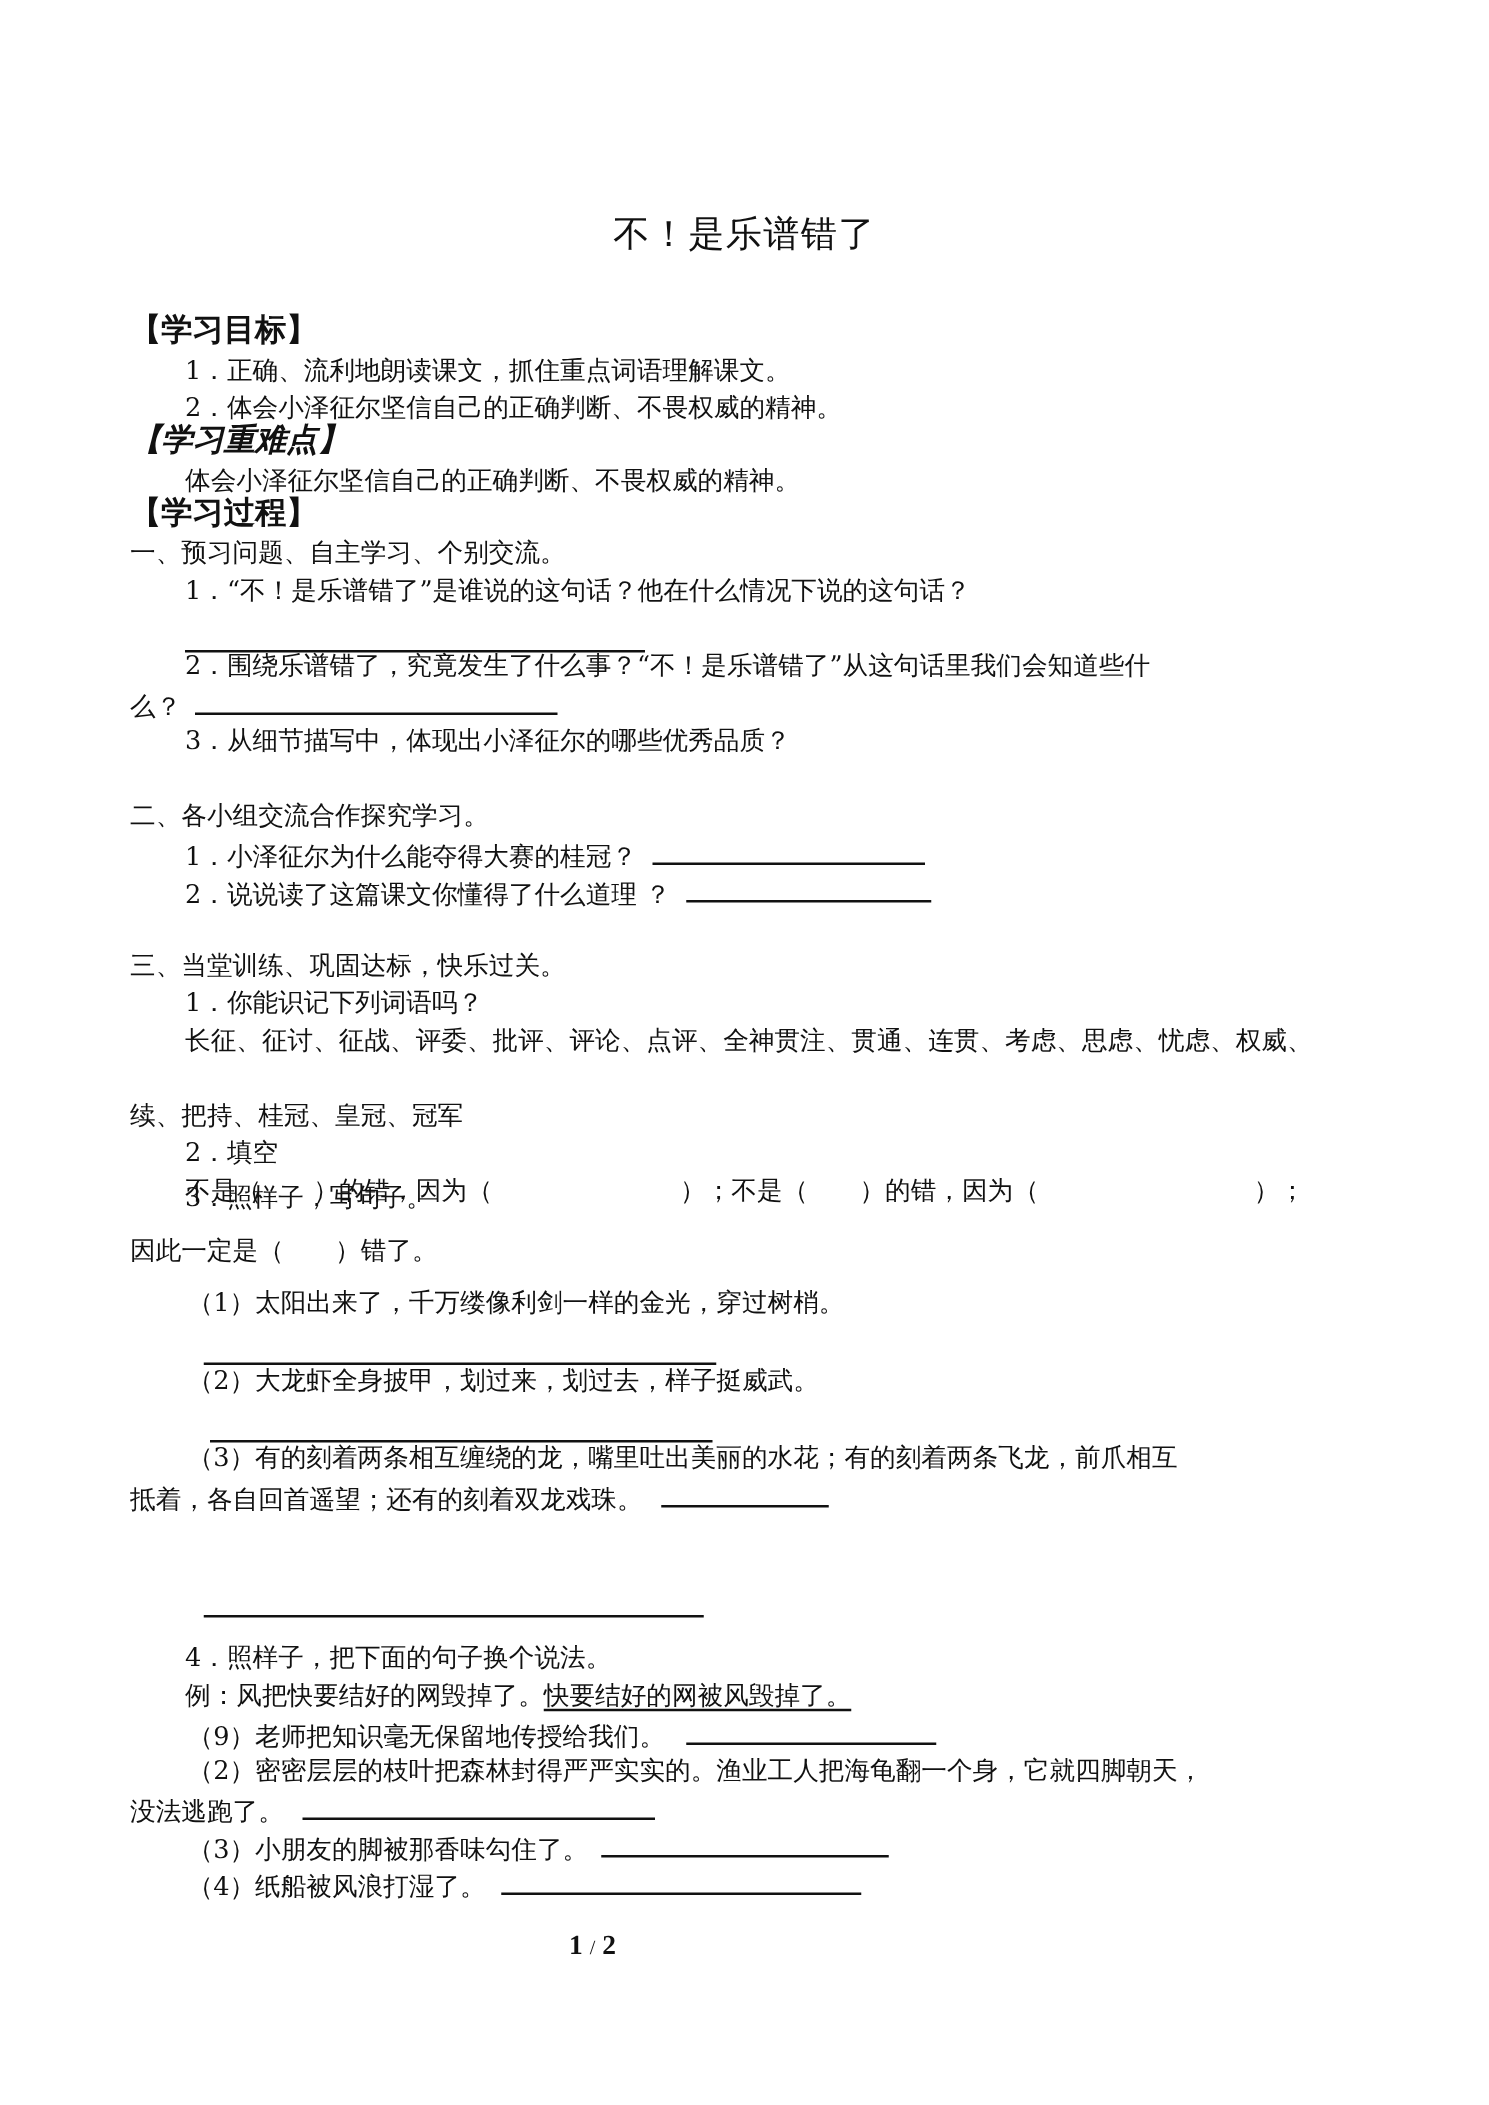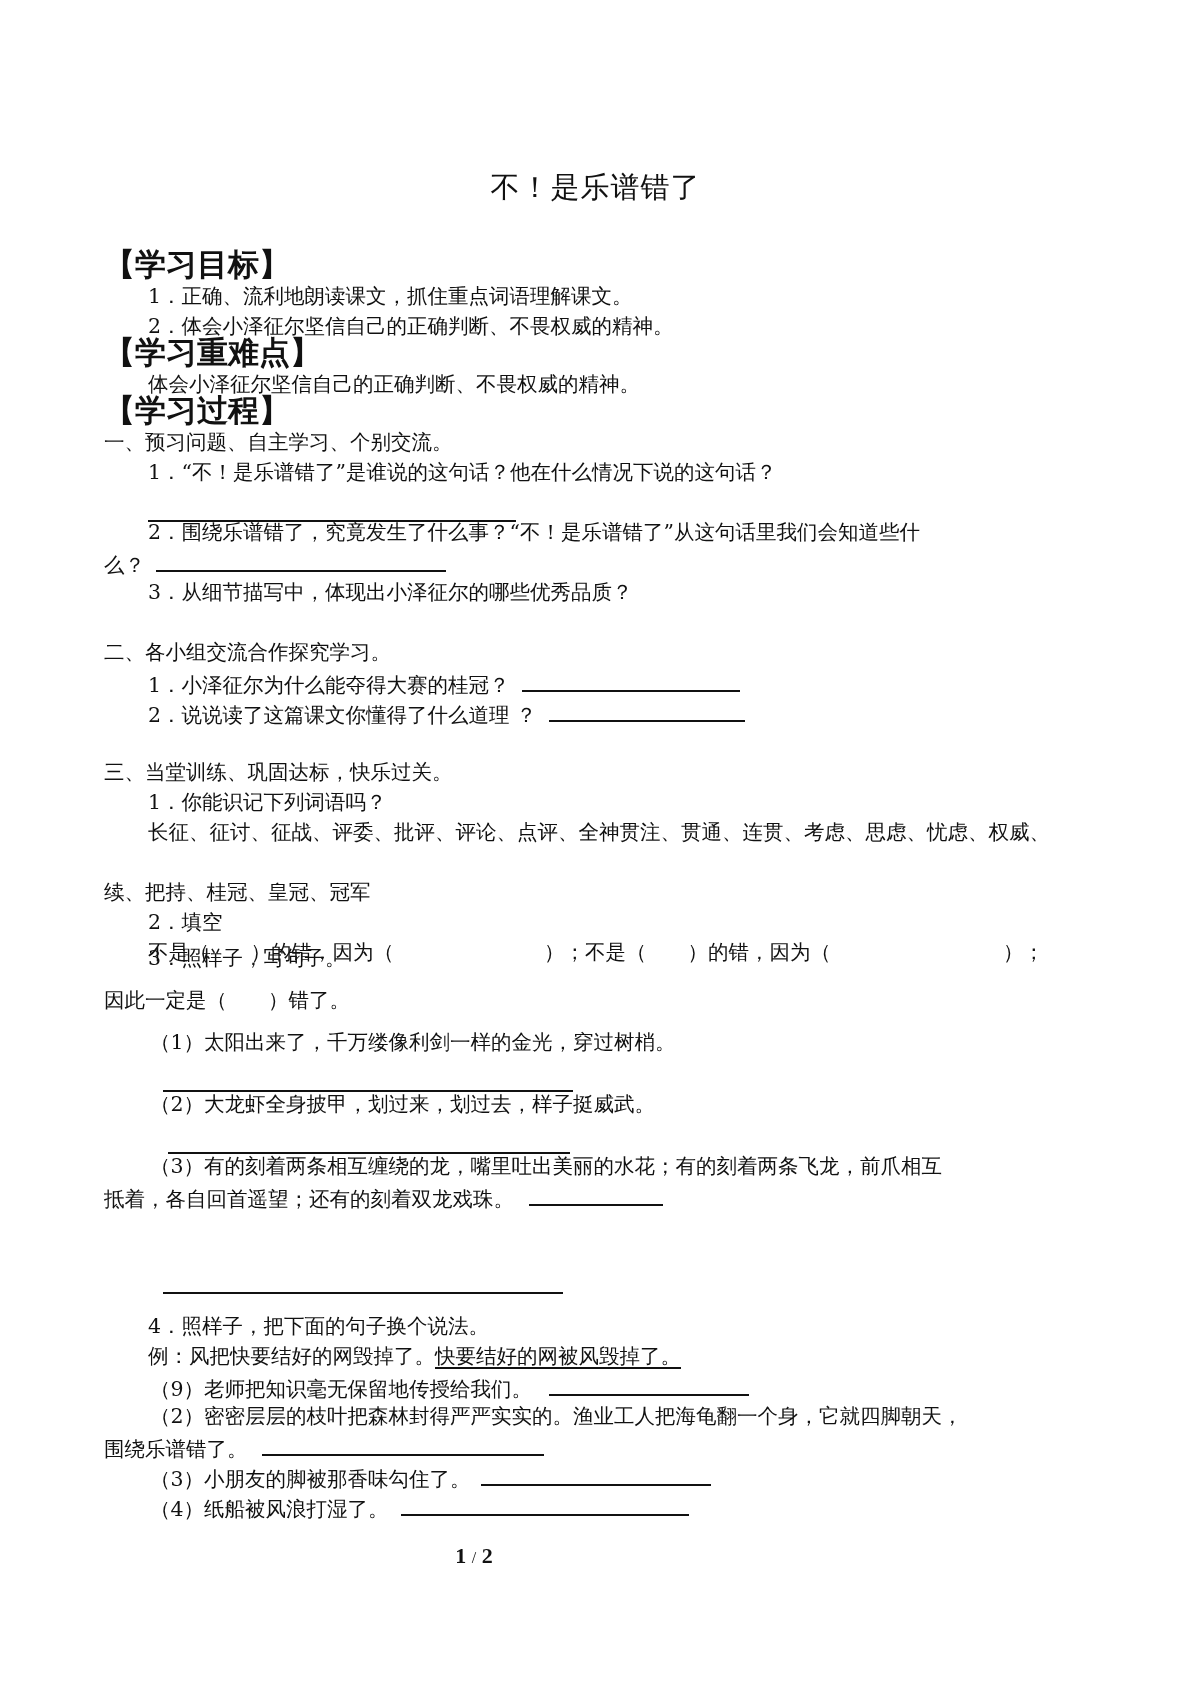--- a/index.html
+++ b/index.html
@@ -2,41 +2,41 @@
 <html><head>
 <meta charset="utf-8">
 <style>
   html, body { margin: 0; padding: 0; background: #ffffff; }
   body { width: 1191px; height: 1684px; position: relative; overflow: hidden;
          font-family: "DejaVu Serif", "Liberation Serif", serif; color: #111; }
   .page { position: absolute; left: 0; top: 0; width: 1191px; height: 1684px; }
   .title { position: absolute; top: 168px; left: 0; width: 1191px; text-align: center;
            font-family: "DejaVu Sans", "Liberation Sans", sans-serif; font-weight: normal; font-size: 29px; letter-spacing: 1px; }
   .line { position: absolute; left: 110px; font-size: 20.5px; white-space: nowrap; line-height: 28px; }
-  .heading { font-family: "DejaVu Sans", "Liberation Sans", sans-serif; font-weight: bold; font-size: 31px; }
+  .heading { font-family: "DejaVu Sans", "Liberation Sans", sans-serif; font-weight: bold; font-size: 25px; }
   .ind1 { left: 158px; }
   .blank { display: inline-block; border-bottom: 2px solid #111; height: 22px; vertical-align: baseline; }
   .hr { position: absolute; border-bottom: 2px solid #111; height: 0; }
   .under { text-decoration: underline; text-underline-offset: 4px; }
   .footer { position: absolute; top: 1543px; left: 0; width: 948px; text-align: center;
             font-family: "Liberation Serif", "DejaVu Serif", serif; font-weight: bold; font-size: 22px; }
   .footer .sep { font-weight: normal; font-size: 16px; }
 </style>
 </head>
 <body>
 
 <div class="page">
 
   <div class="title">不！是乐谱错了</div>
 
   <div class="line heading" style="top:250px; left:104px;">【学习目标】</div>
   <div class="line ind1" style="top:282px; left:148px;">1．正确、流利地朗读课文，抓住重点词语理解课文。</div>
   <div class="line ind1" style="top:312px; left:148px;">2．体会小泽征尔坚信自己的正确判断、不畏权威的精神。</div>
 
-  <div class="line heading" style="top:338px; left:104px;">【学习重难点】</div>
+  <div class="line heading" style="top:338px; left:104px;font-style:italic;">【学习重难点】</div>
   <div class="line" style="top:370px; left:148px;">体会小泽征尔坚信自己的正确判断、不畏权威的精神。</div>
 
   <div class="line heading" style="top:396px; left:104px;">【学习过程】</div>
   <div class="line" style="top:428px; left:104px;">一、预习问题、自主学习、个别交流。</div>
   <div class="line" style="top:458px; left:148px;">1．“不！是乐谱错了”是谁说的这句话？他在什么情况下说的这句话？</div>
   <div class="hr" style="top:520px; left:148px; width:368px;"></div>
   <div class="line" style="top:518px; left:148px;">2．围绕乐谱错了，究竟发生了什么事？“不！是乐谱错了”从这句话里我们会知道些什</div>
   <div class="line" style="top:548px; left:104px;">
     <span>么？</span>
     <span class="blank" style="width:290px; margin-left:4px;"></span>
@@ -79,21 +79,21 @@
   <div class="line" style="top:1312px; left:148px;">4．照样子，把下面的句子换个说法。</div>
   <div class="line" style="top:1342px; left:148px;">
     <span>例：风把快要结好的网毁掉了。</span><span class="under">快要结好的网被风毁掉了。</span>
   </div>
   <div class="line" style="top:1372px; left:150px;">
     <span>（9）老师把知识毫无保留地传授给我们。</span>
     <span class="blank" style="width:200px; margin-left:10px;"></span>
   </div>
   <div class="line" style="top:1402px; left:150px;">（2）密密层层的枝叶把森林封得严严实实的。渔业工人把海龟翻一个身，它就四脚朝天，</div>
   <div class="line" style="top:1432px; left:104px;">
-    <span>围绕乐谱错了。</span>
+    <span>没法逃跑了。</span>
     <span class="blank" style="width:282px; margin-left:8px;"></span>
   </div>
   <div class="line" style="top:1462px; left:150px;">
     <span>（3）小朋友的脚被那香味勾住了。</span>
     <span class="blank" style="width:230px; margin-left:4px;"></span>
   </div>
   <div class="line" style="top:1492px; left:150px;">
     <span>（4）纸船被风浪打湿了。</span>
     <span class="blank" style="width:288px; margin-left:6px;"></span>
   </div>

